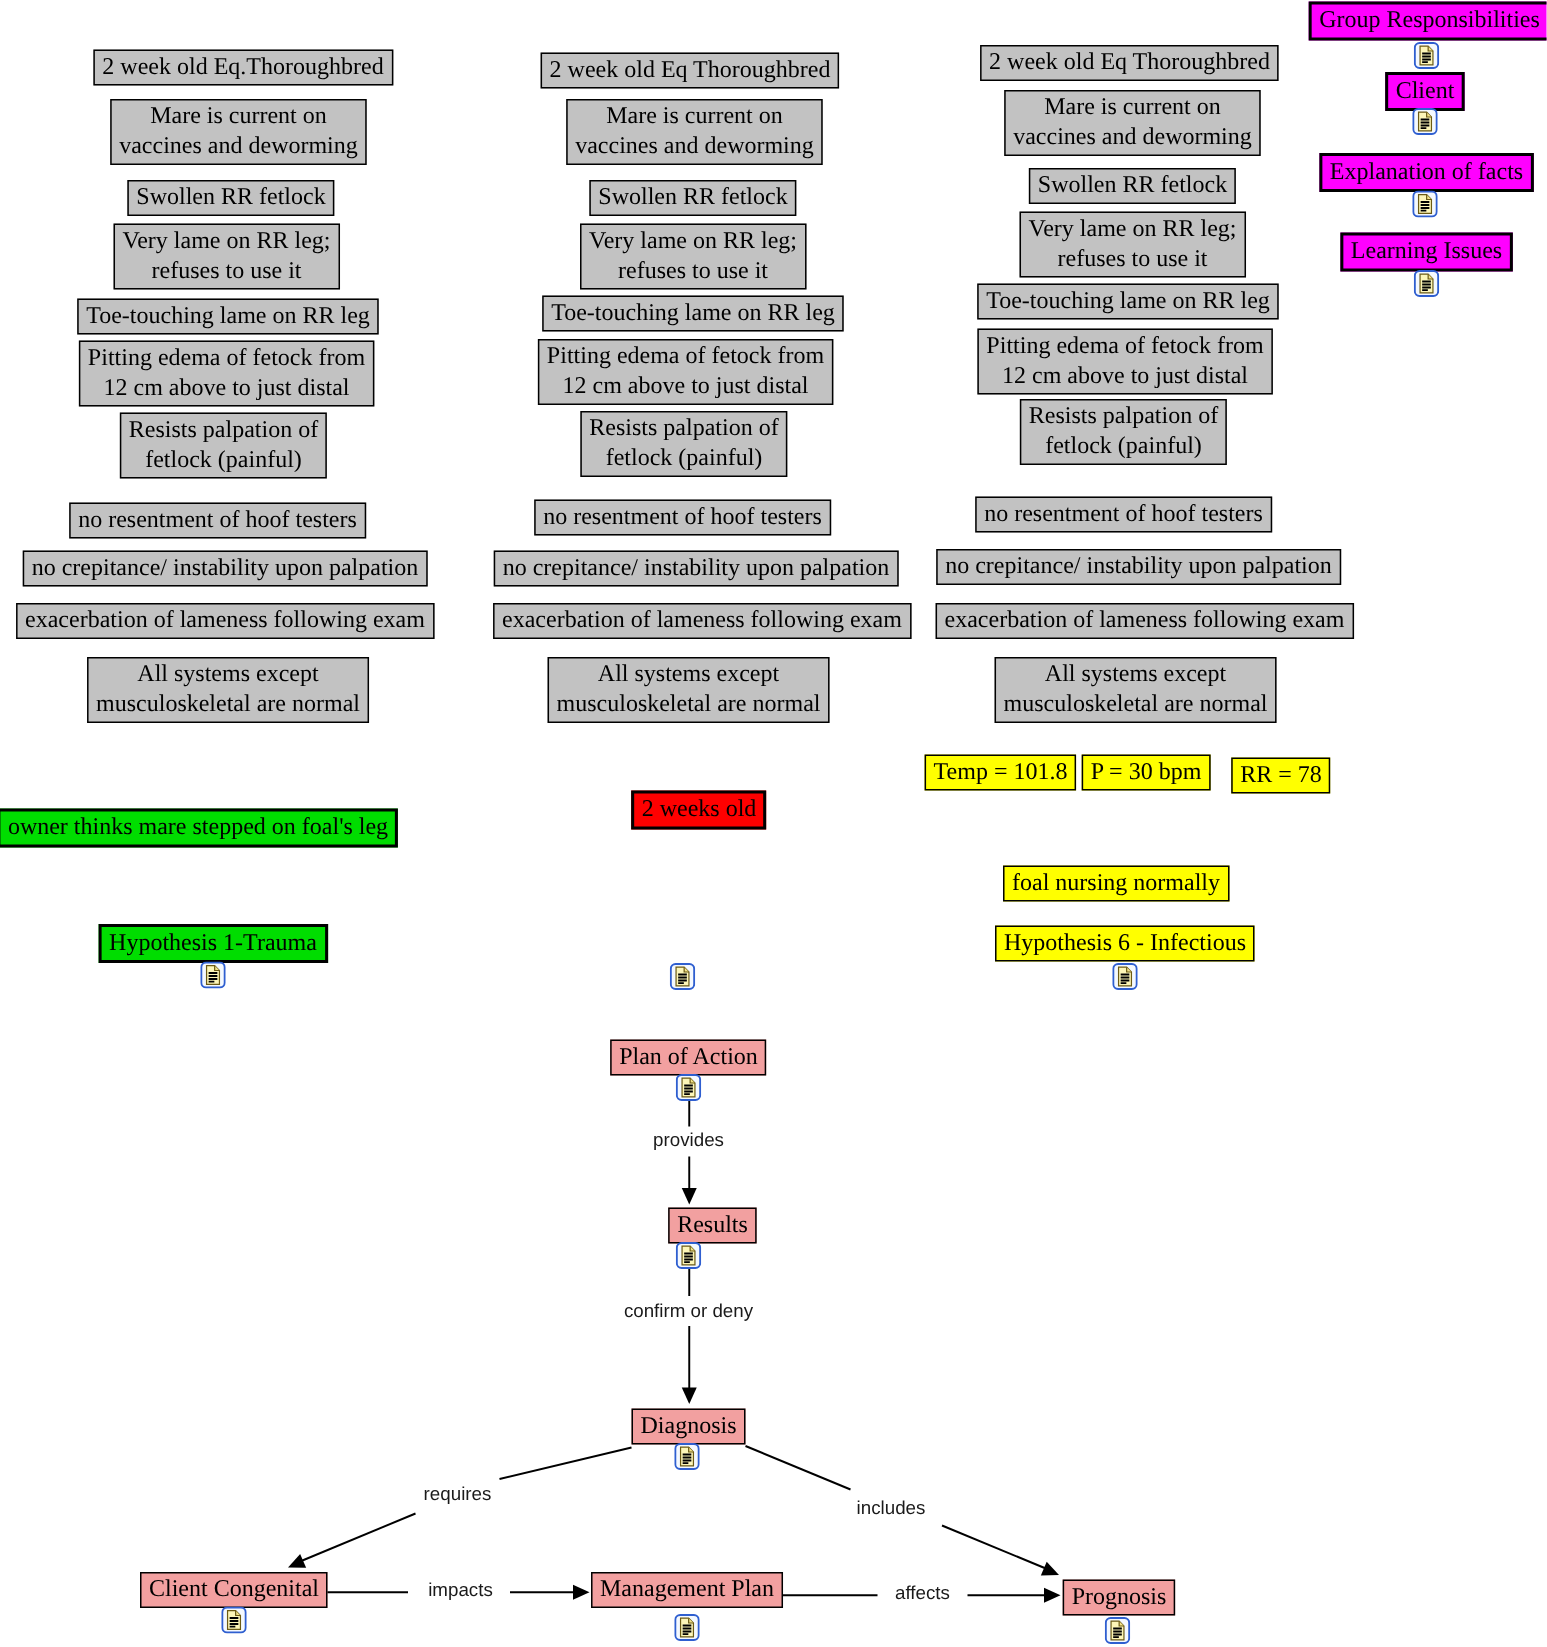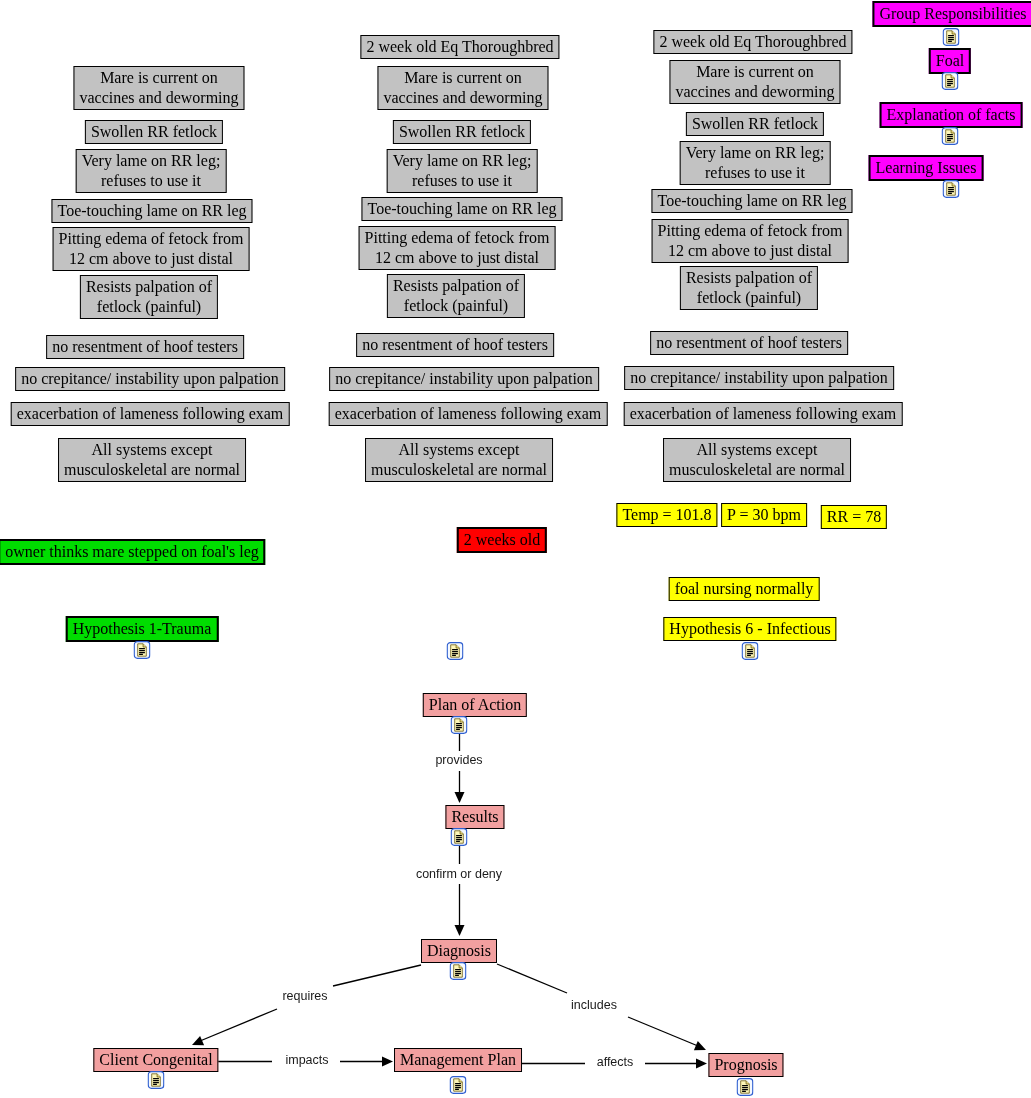--- a/index.html
+++ b/index.html
@@ -11,21 +11,21 @@
   svg.overlay { position:absolute; left:0; top:0; width:1031px; height:1098px; pointer-events:none; }
   svg.overlay line { stroke:#000; stroke-width:1.3; }
   svg.overlay polygon { fill:#000; }
   .node {
     position:absolute; transform:translateX(-50%);
     background:var(--node_gray); border:1px solid var(--border);
     padding:1px 5px; font-size:16px; line-height:20px; text-align:center;
     white-space:pre; color:#000; box-sizing:border-box;
   }
   .green   { background:var(--node_green);   border-width:2px; }
-  .red     { background:var(--node_red);     border-width:2px;margin-left:36px; }
+  .red     { background:var(--node_red);     border-width:2px; }
   .yellow  { background:var(--node_yellow);  border-width:1px; }
   .magenta { background:var(--node_magenta); border-width:2px; }
   .pink    { background:var(--node_pink);    border-width:1px; }
   .edge-label {
     position:absolute; transform:translate(-50%,-50%);
     font-family:"Liberation Sans", sans-serif; font-size:12.5px; color:#1a1a1a;
     background:#fff; padding:0 4px; white-space:nowrap;
   }
   .res-icon { position:absolute; transform:translateX(-50%); width:17px; height:18px; line-height:0; }
 </style>
@@ -73,20 +73,21 @@
       <line x1="340" y1="1061.5" x2="383" y2="1061.5"></line>
       <polygon points="393,1061.5 382,1056.5 382,1066.5"></polygon>
     </g>
     <g>
       <line x1="521" y1="1063.5" x2="585" y2="1063.5"></line>
       <line x1="645" y1="1063.5" x2="697" y2="1063.5"></line>
       <polygon points="707,1063.5 696,1058.5 696,1068.5"></polygon>
     </g>
   </svg>
 
+  <div class="node" style="left:162px;top:33px">2 week old Eq.Thoroughbred</div>
   <div class="node" style="left:159px;top:66px">Mare is current on
 vaccines and deworming</div>
   <div class="node" style="left:154px;top:120px">Swollen RR fetlock</div>
   <div class="node" style="left:151px;top:149px">Very lame on RR leg;
 refuses to use it</div>
   <div class="node" style="left:152px;top:199px">Toe-touching lame on RR leg</div>
   <div class="node" style="left:151px;top:227px">Pitting edema of fetock from
 12 cm above to just distal</div>
   <div class="node" style="left:149px;top:275px">Resists palpation of
 fetlock (painful)</div>
@@ -132,25 +133,25 @@
   <div class="node" style="left:763px;top:402px">exacerbation of lameness following exam</div>
   <div class="node" style="left:757px;top:438px">All systems except
 musculoskeletal are normal</div>
   <div class="node yellow" style="left:667px;top:503px">Temp = 101.8</div>
   <div class="node yellow" style="left:764px;top:503px">P = 30 bpm</div>
   <div class="node yellow" style="left:854px;top:505px">RR = 78</div>
   <div class="node yellow" style="left:744px;top:577px">foal nursing normally</div>
   <div class="node yellow" style="left:750px;top:617px">Hypothesis 6 - Infectious</div>
 
   <div class="node magenta" style="left:953px;top:1px">Group Responsibilities</div>
-  <div class="node magenta" style="left:950px;top:48px">Foal</div>
+  <div class="node magenta" style="left:950px;top:48px">Client</div>
   <div class="node magenta" style="left:951px;top:102px">Explanation of facts</div>
-  <div class="node magenta" style="left:926px;top:155px">Learning Issues</div>
-
-  <div class="node pink" style="left:475px;top:693px">Plan of Action</div>
+  <div class="node magenta" style="left:951px;top:155px">Learning Issues</div>
+
+  <div class="node pink" style="left:459px;top:693px">Plan of Action</div>
   <div class="node pink" style="left:475px;top:805px">Results</div>
   <div class="node pink" style="left:459px;top:939px">Diagnosis</div>
   <div class="node pink" style="left:156px;top:1048px">Client Congenital</div>
   <div class="node pink" style="left:458px;top:1048px">Management Plan</div>
   <div class="node pink" style="left:746px;top:1053px">Prognosis</div>
 
   <div class="edge-label" style="left:459px;top:760px">provides</div>
   <div class="edge-label" style="left:459px;top:874px">confirm or deny</div>
   <div class="edge-label" style="left:305px;top:996px">requires</div>
   <div class="edge-label" style="left:594px;top:1005px">includes</div>

